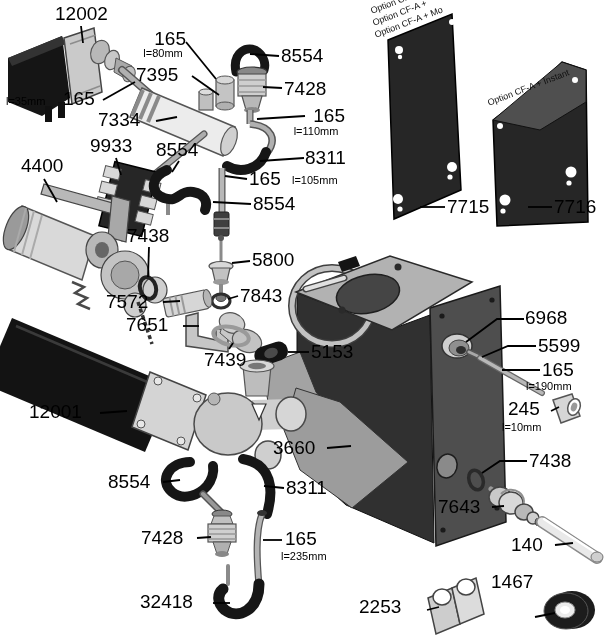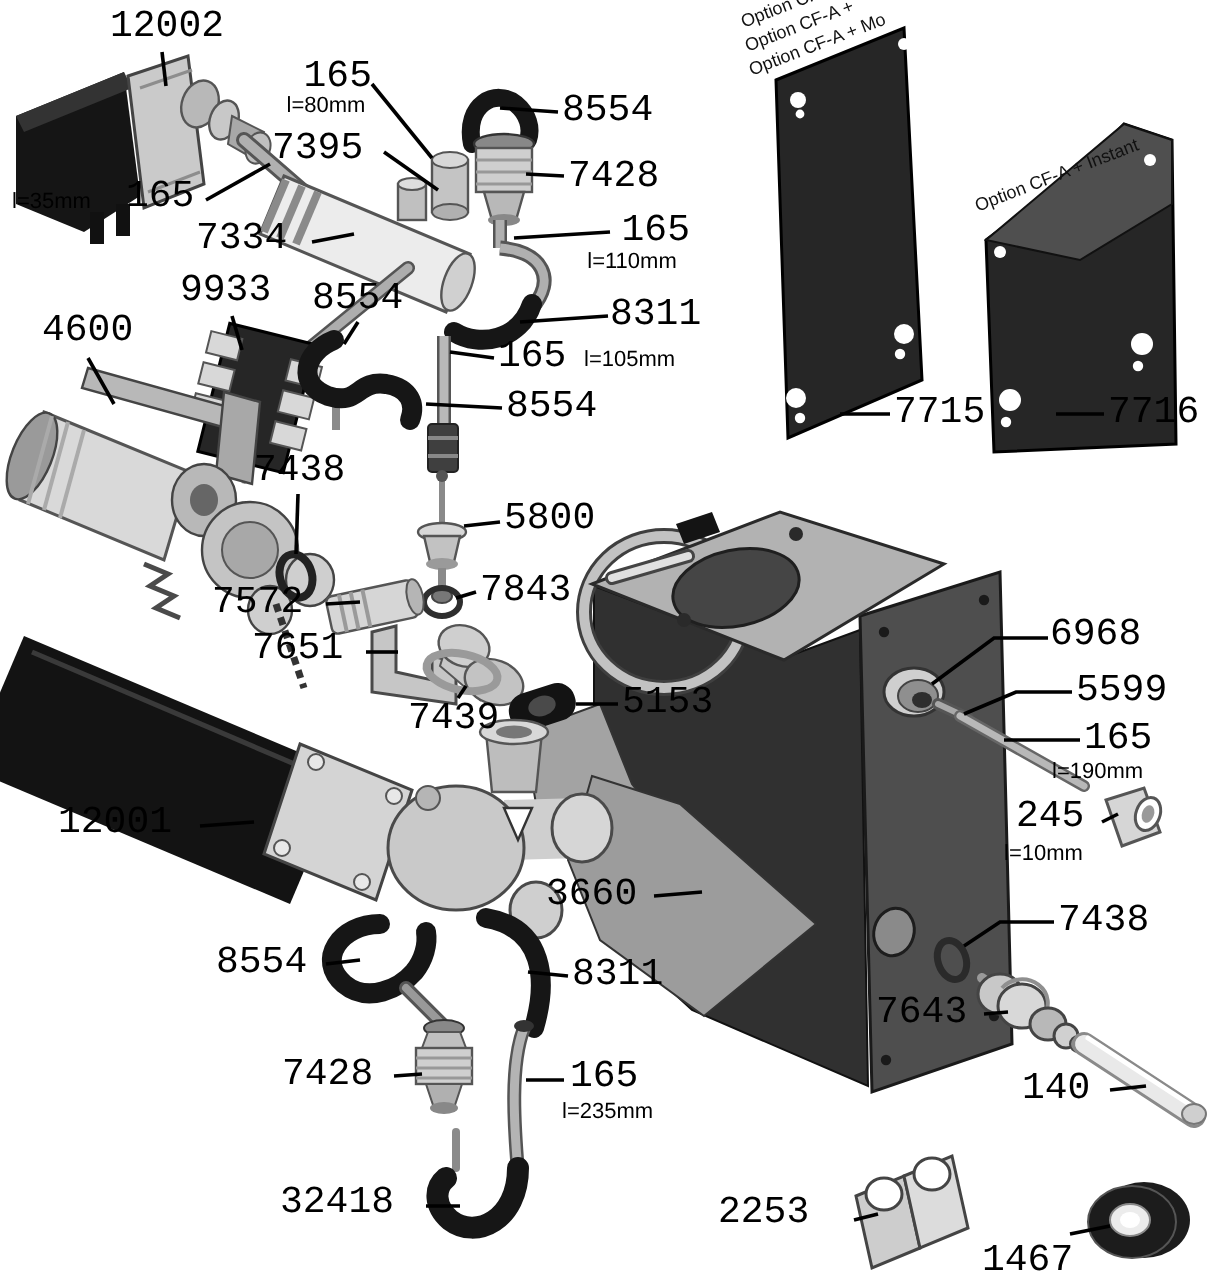--- a/index.html
+++ b/index.html
@@ -1,19 +1,19 @@
 <!DOCTYPE html>
 <html><head>
 <meta charset="utf-8">
 <style>
   html,body{margin:0;padding:0;background:#fff;}
   .stage{position:relative;width:608px;height:640px;background:#ffffff;overflow:hidden;
          font-family:"Liberation Sans",sans-serif;color:#000;}
   .stage svg{position:absolute;left:0;top:0;}
-  .lbl{position:absolute;font-size:19px;line-height:1;white-space:nowrap;color:#000;font-family:Liberation Mono, monospace;}
+  .lbl{position:absolute;font-size:19px;line-height:1;white-space:nowrap;color:#000;}
   .meas{position:absolute;font-size:11px;line-height:1;white-space:nowrap;color:#000;}
   .opt{position:absolute;font-size:9px;line-height:1;white-space:nowrap;color:#111;
        transform:rotate(-21deg);transform-origin:0 50%;}
   .ra{text-align:right;}
   .ct{text-align:center;}
 </style>
 </head>
 <body>
 
 <div class="stage">
@@ -363,21 +363,21 @@
   <div class="meas ct" style="left:286px;top:126px;width:60px">l=110mm</div>
 
   <div class="lbl" style="left:305px;top:148px">8311</div>
   <div class="lbl" style="left:90px;top:136px">9933</div>
   <div class="lbl" style="left:156px;top:140px">8554</div>
 
   <div class="lbl" style="left:249px;top:169px">165</div>
   <div class="meas" style="left:292px;top:175px">l=105mm</div>
 
   <div class="lbl" style="left:253px;top:194px">8554</div>
-  <div class="lbl" style="left:21px;top:156px">4600</div>
+  <div class="lbl" style="left:21px;top:156px">4400</div>
   <div class="lbl" style="left:127px;top:226px">7438</div>
   <div class="lbl" style="left:252px;top:250px">5800</div>
   <div class="lbl" style="left:106px;top:292px">7572</div>
   <div class="lbl" style="left:240px;top:286px">7843</div>
   <div class="lbl" style="left:126px;top:315px">7651</div>
   <div class="lbl" style="left:204px;top:350px">7439</div>
   <div class="lbl" style="left:311px;top:342px">5153</div>
   <div class="lbl" style="left:29px;top:402px">12001</div>
   <div class="lbl" style="left:108px;top:472px">8554</div>
   <div class="lbl" style="left:286px;top:478px">8311</div>
@@ -396,15 +396,15 @@
   <div class="lbl" style="left:542px;top:360px">165</div>
   <div class="meas" style="left:526px;top:381px">l=190mm</div>
 
   <div class="lbl" style="left:508px;top:399px">245</div>
   <div class="meas" style="left:502px;top:422px">l=10mm</div>
 
   <div class="lbl" style="left:529px;top:451px">7438</div>
   <div class="lbl" style="left:438px;top:497px">7643</div>
   <div class="lbl" style="left:511px;top:535px">140</div>
   <div class="lbl" style="left:359px;top:597px">2253</div>
-  <div class="lbl" style="left:491px;top:621px">1467</div>
+  <div class="lbl" style="left:491px;top:572px">1467</div>
 
 </div>
 
 </body></html>

